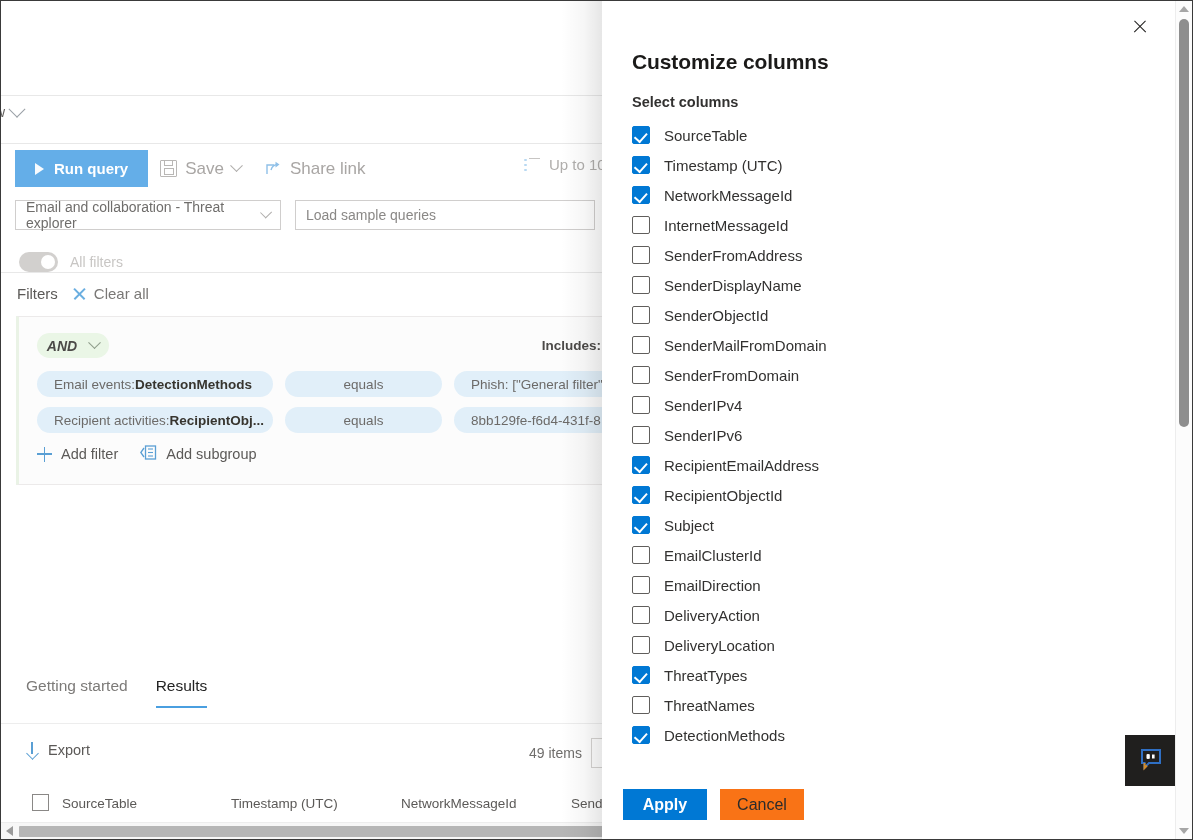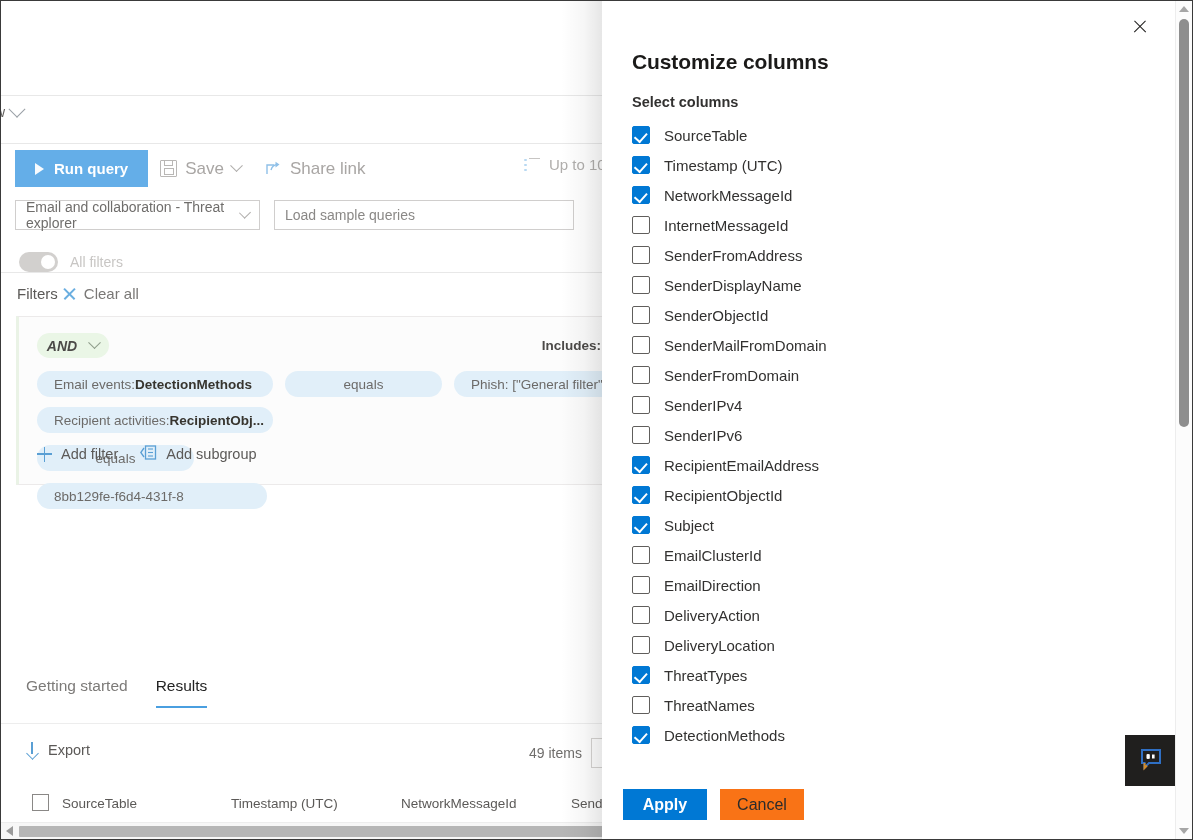--- a/index.html
+++ b/index.html
@@ -102,36 +102,36 @@
   }
   .ic-list b:nth-of-type(1){ top:1px; } .ic-list b:nth-of-type(2){ top:6px; } .ic-list b:nth-of-type(3){ top:11px; }
 
   
   .sel-row { position: absolute; left: 14px; top: 199px; display: flex; gap: 14px; }
   .sel {
     height: 30px; border: 1px solid #d0cecd; background: #fff;
     display: flex; align-items: center; justify-content: space-between;
     padding: 0 10px; font-size: 14px; color: #6f6d6b;
   }
-  .sel-scope { width: 245px; }
+  .sel-scope { width: 266px; }
   .sel-sample { width: 300px; color: #8a8886; }
 
   
   .toggle-row { position: absolute; left: 18px; top: 251px; display:flex; align-items:center; gap: 12px; }
   .toggle {
     width: 39px; height: 20px; border-radius: 10px; background: #d2d0ce; position: relative;
   }
   .toggle::after {
     content:""; position:absolute; right: 3px; top: 3px;
     width: 14px; height: 14px; border-radius: 50%; background: #fff;
   }
   .toggle-lbl { font-size: 14px; color: #c8c6c4; }
 
   
-  .filters-row { position: absolute; left: 16px; top: 284px; display:flex; align-items:center; gap: 4px; }
+  .filters-row { position: absolute; left: 16px; top: 284px; display:flex; align-items:center; gap: 14px; }
   .filters-lbl { font-size: 15px; color: #5b5957; }
   .clearall { display:flex; align-items:center; gap:7px; font-size:15px; color:#7a7876; }
   .x-ic { position: relative; width: 15px; height: 15px; }
   .x-ic::before, .x-ic::after {
     content:""; position:absolute; left:0; top:7px; width:15px; height:1.5px; background:#6aaee0;
   }
   .x-ic::before { transform: rotate(45deg); }
   .x-ic::after  { transform: rotate(-45deg); }
 
   
@@ -147,21 +147,21 @@
     display: flex; align-items: center; justify-content: center; gap: 13px;
     font-size: 14px; font-weight: bold; color: #4c4a48; font-style: italic;
   }
   .and-pill .chev-sm { border-color: #8e9c8a; }
   .includes-lbl {
     position: absolute; right: 10px; top: 21px;
     font-size: 13.5px; font-weight: bold; color: #4c4a48;
   }
   .frow { position: absolute; left: 18px; display: flex; gap: 12px; justify-content: space-between; }
   .frow-1 { top: 54px; }
-  .frow-2 { top: 90px; flex-direction: column; }
+  .frow-2 { top: 90px; }
   .pill {
     height: 26px; border-radius: 13px; background: #e1eff9;
     display: flex; align-items: center; padding: 0 17px;
     font-size: 13.5px; color: #6c6a68; white-space: nowrap; overflow: hidden;
   }
   .pill b { color: #37352f; font-weight: bold; }
   .pill-field { width: 236px; }
   .pill-op { width: 157px; justify-content: center; }
   .pill-val { width: 230px; }
   .addrow { position: absolute; left: 18px; top: 128px; display:flex; align-items:center; gap: 22px; }

